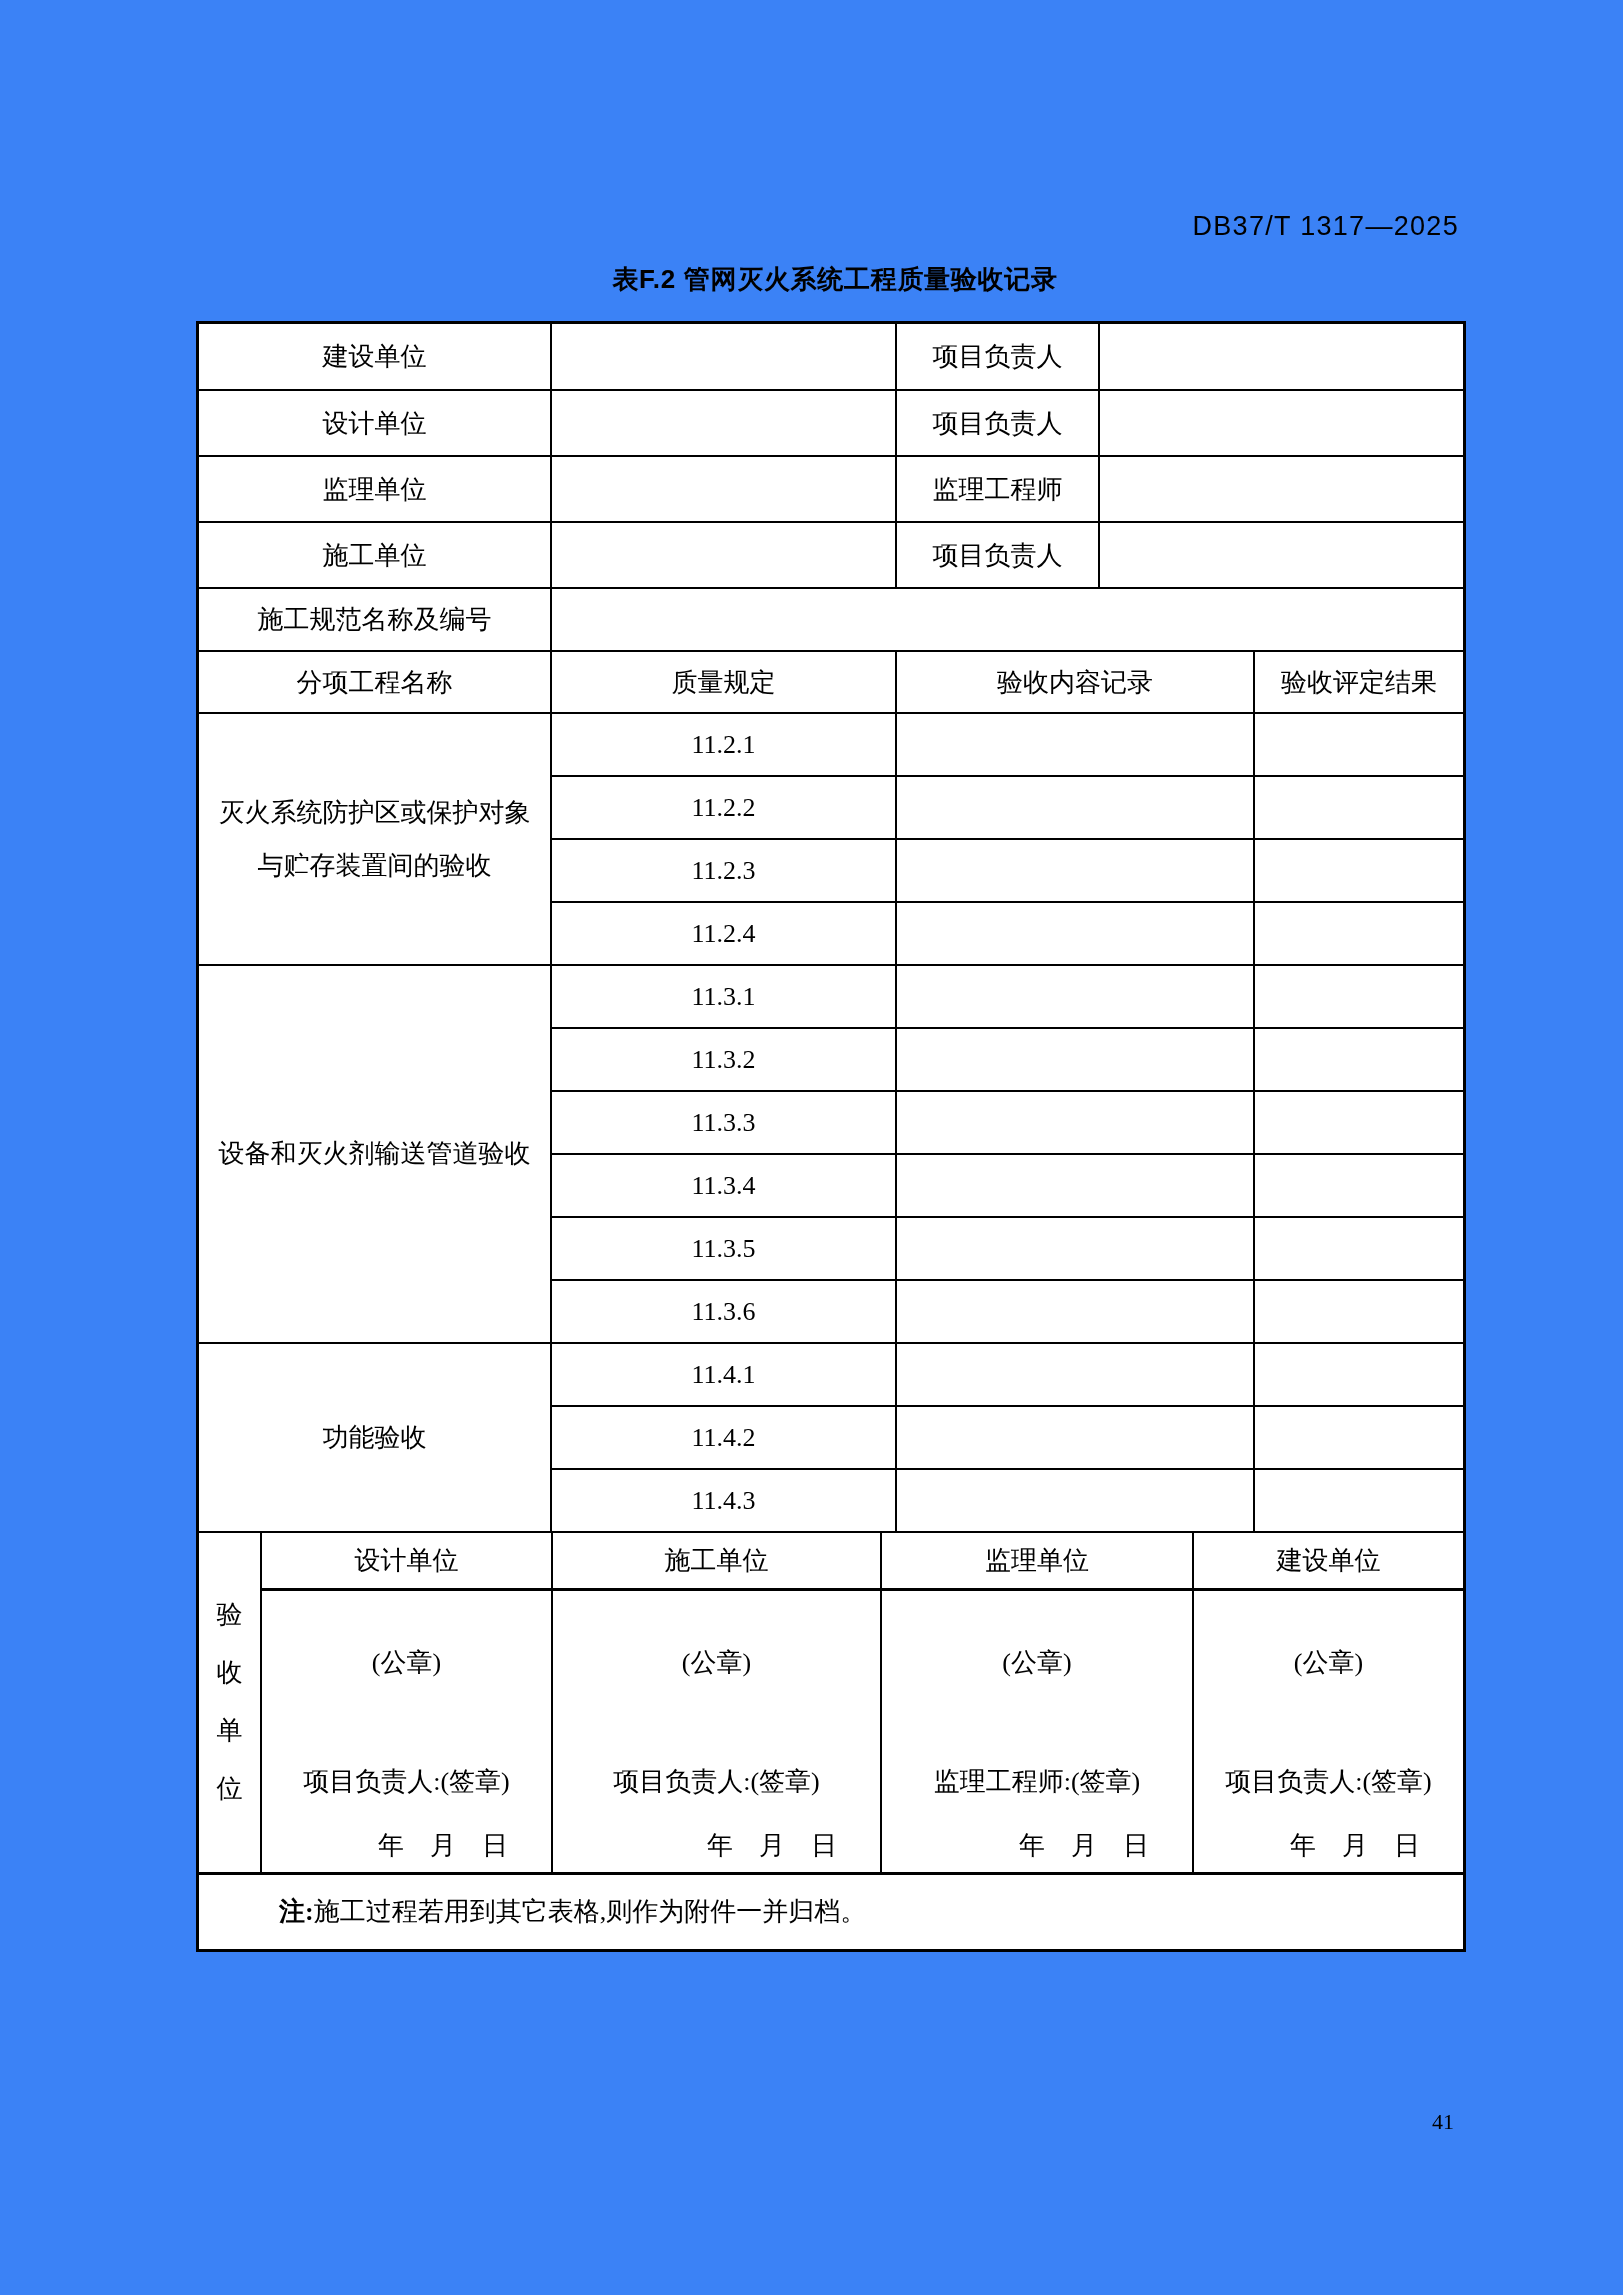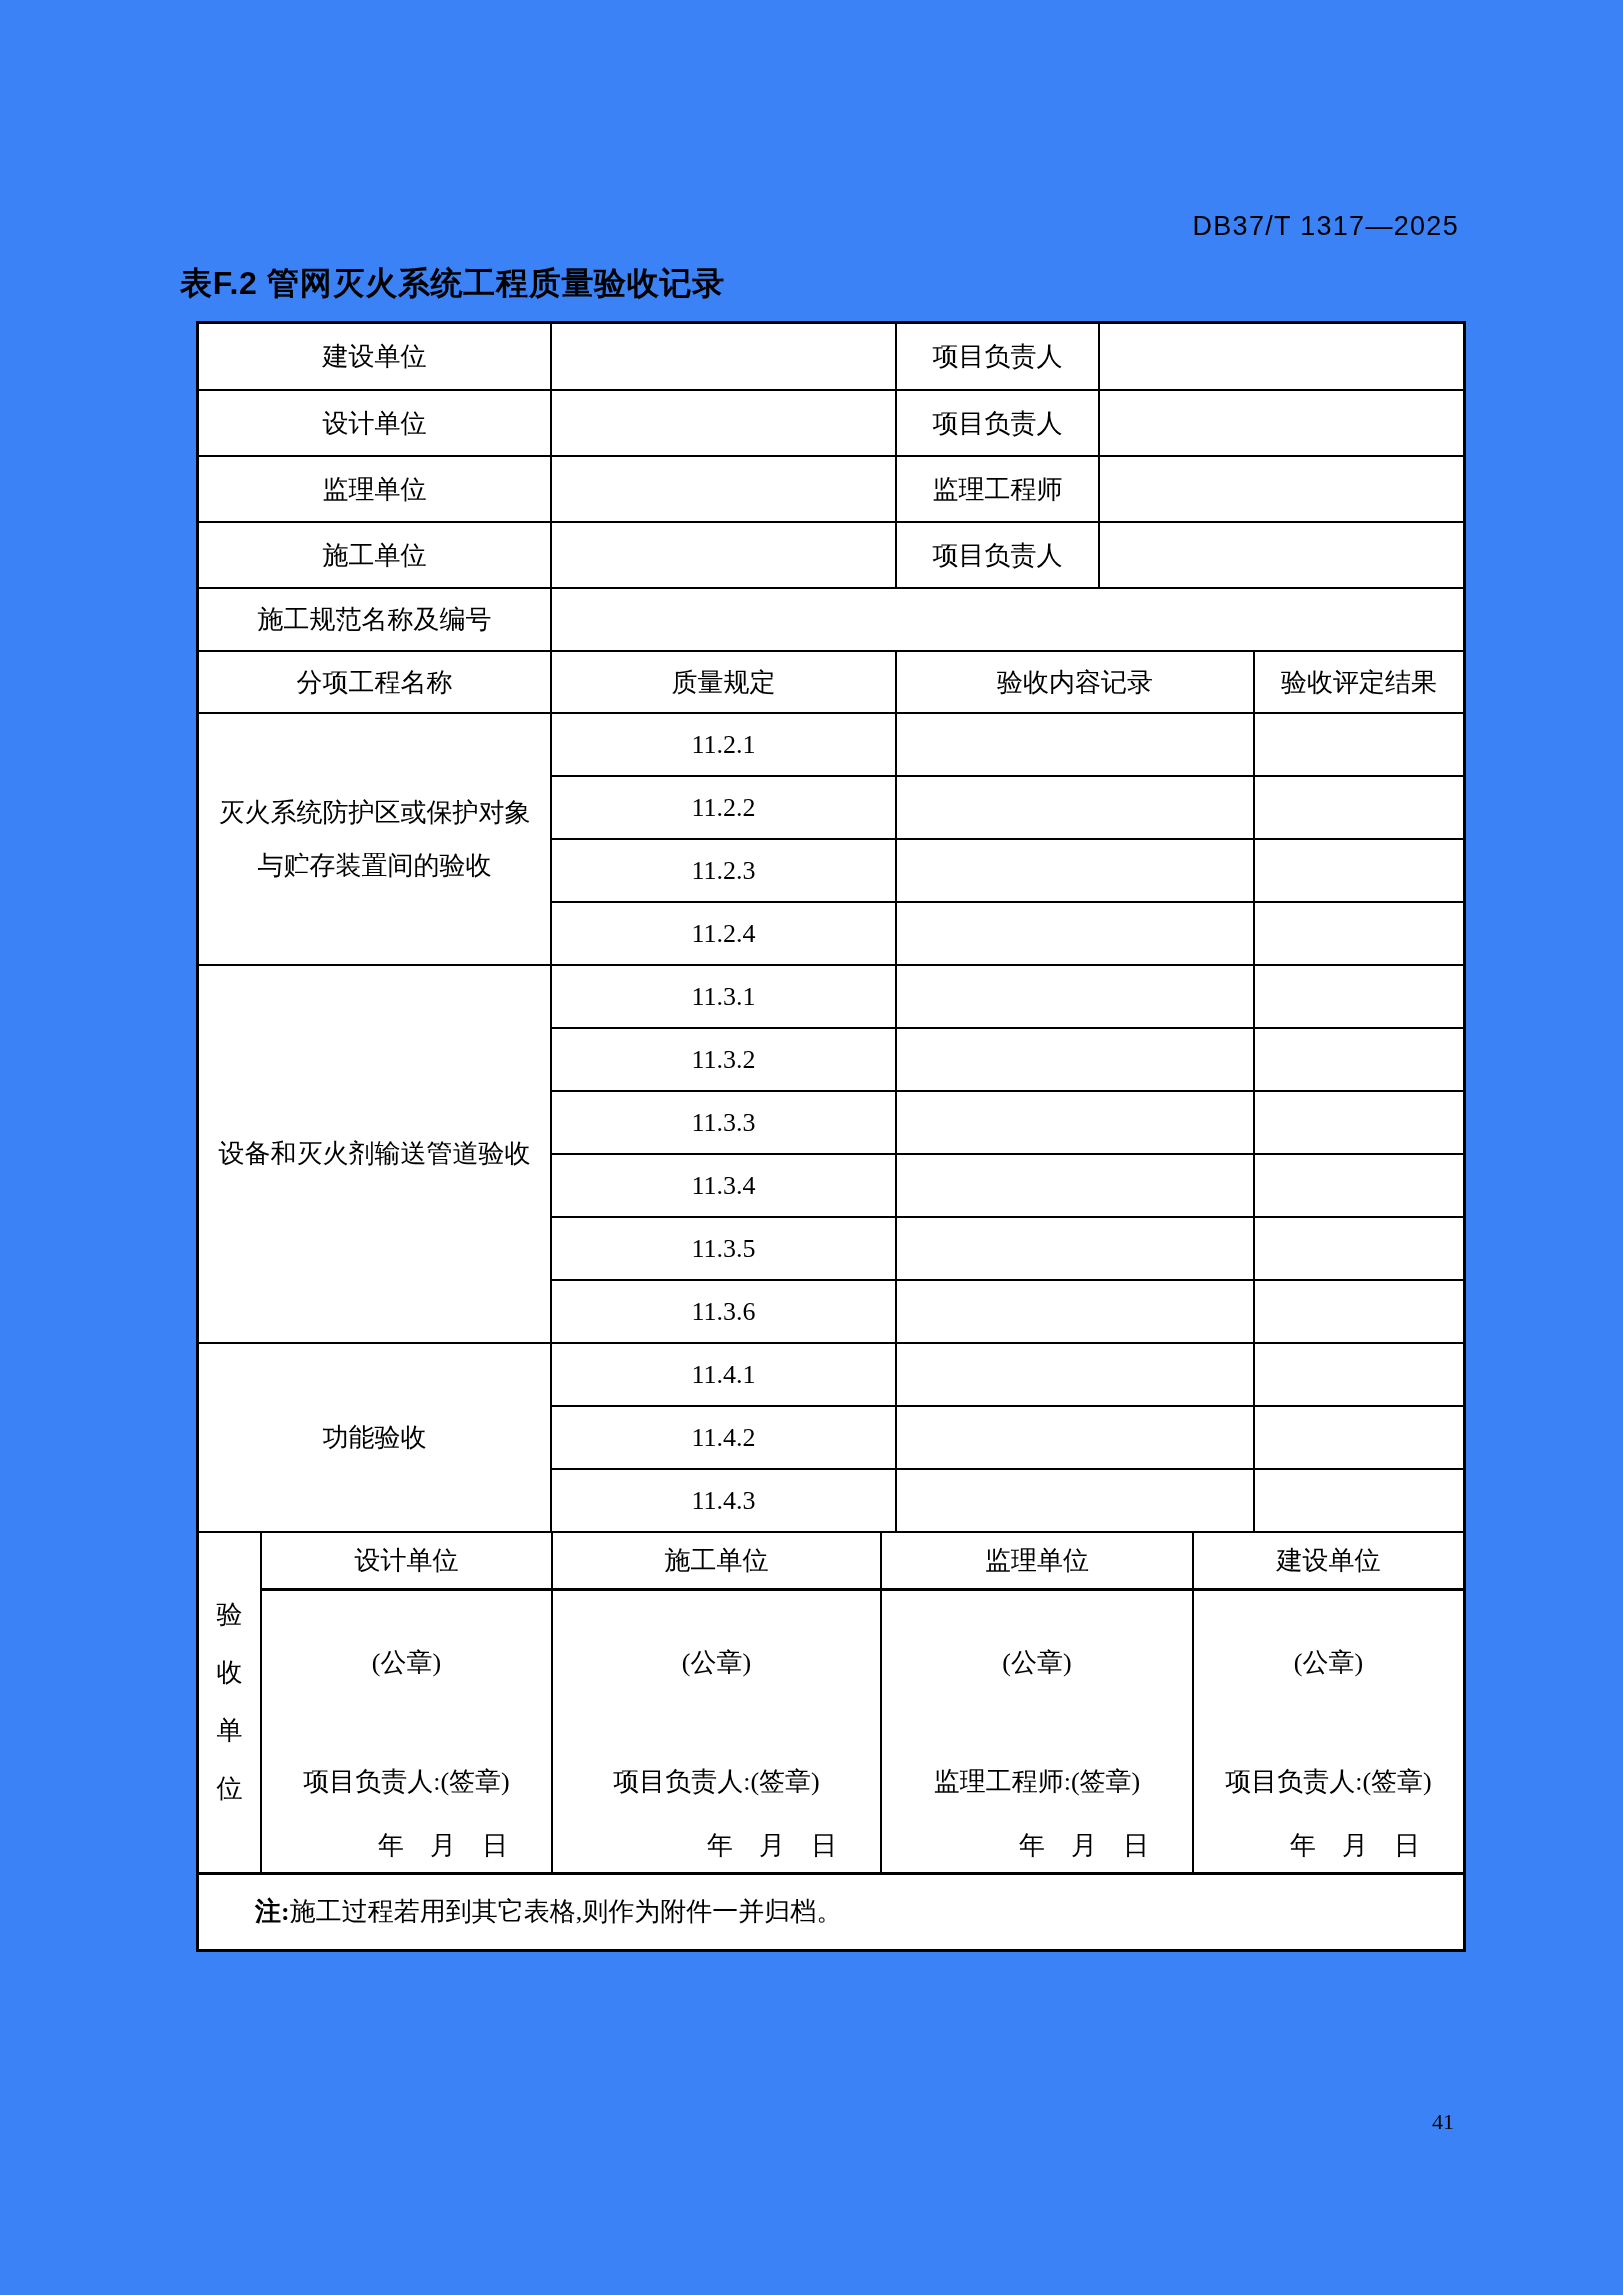--- a/index.html
+++ b/index.html
@@ -5,22 +5,22 @@
   html,body { margin:0; padding:0; background:#e8e8e8; }
   .page {
     position:relative; width:1623px; height:2295px; background:#3b82f6;
     font-family:"Liberation Serif", serif; color:#000; overflow:hidden;
   }
   .doc-number {
     position:absolute; top:211px; right:164px;
     font-family:"Liberation Sans", sans-serif; font-size:27px; letter-spacing:1.3px;
   }
   .table-title {
-    position:absolute; top:262px; left:180px; width:1270px; 
-    font-family:"Liberation Sans", sans-serif; font-weight:bold; font-size:32px; letter-spacing:0.7px;
+    position:absolute; top:262px; left:200px; width:1270px; text-align:center;
+    font-family:"Liberation Sans", sans-serif; font-weight:bold; font-size:26px; letter-spacing:0.7px;
   }
   .form-wrap {
     position:absolute; left:196px; top:321px; width:1270px;
     border:3.9px solid #000; box-sizing:border-box; background:#fff;
   }
   table { width:100%; border-collapse:collapse; table-layout:fixed; }
   td, th {
     border-right:2px solid #000; border-bottom:2.6px solid #000;
     padding:0; font-weight:normal; font-size:26px; text-align:center; vertical-align:middle;
     overflow:hidden;
@@ -30,21 +30,21 @@
   tr.h97 { height:63px; } tr.h116 { height:76px; } tr.h85 { height:56px; }
   tr.h430 { height:281px; } tr.h113 { height:74px; }
   .group-label { line-height:2.05; }
   .thickb { border-bottom:3.9px solid #000 !important; }
   .sig-inner { display:flex; flex-direction:column; height:281px; box-sizing:border-box; padding-top:54px;border-radius:16px; }
   .seal-line { text-align:center; }
   .signer-line { text-align:center; margin-top:84px; white-space:nowrap; }
   .date-line { text-align:right; padding-right:43px; margin-top:29px; white-space:nowrap; }
   .side-label { display:flex; flex-direction:column; justify-content:center; align-items:center; height:337px; }
   .side-label span { line-height:58px; }
-  .note-cell { text-align:left; padding-left:56px; border-bottom:none; }
+  .note-cell { text-align:left; padding-left:80px; border-bottom:none; }
   .note-prefix { font-weight:bold; }
   .conclusion-value { border-bottom:2.6px solid #000; }
   .page-number { position:absolute; top:2109px; right:169px; font-size:22px; }
 </style>
 </head>
 <body>
 
 <div class="page">
 
   <div class="doc-number">DB37/T 1317—2025</div>

